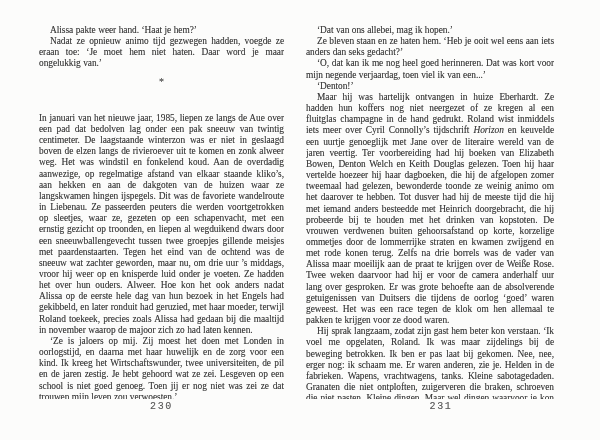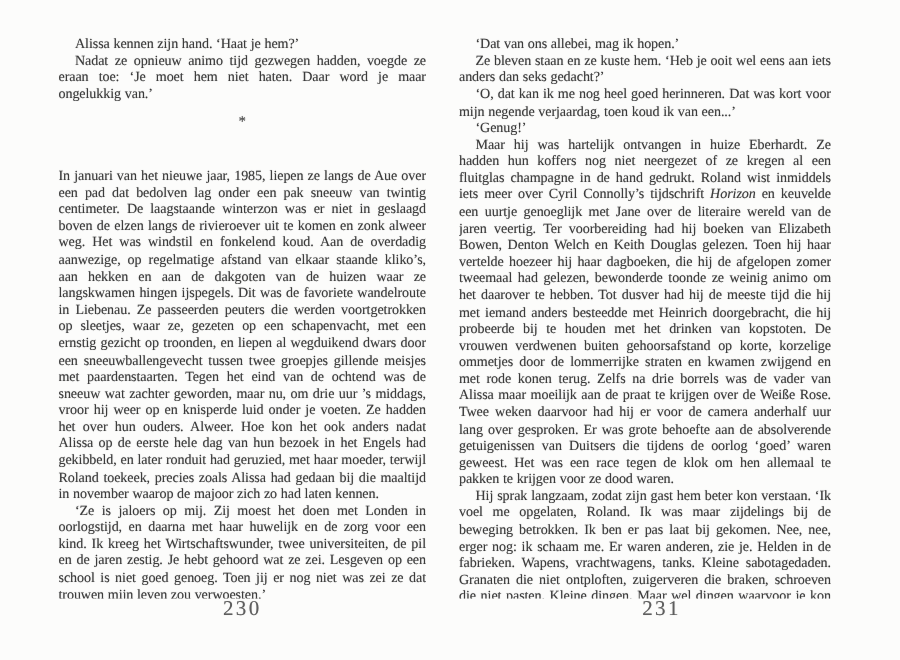--- a/index.html
+++ b/index.html
@@ -46,48 +46,49 @@
     margin: 6px 0 5px 0;
     font-size: 10px;
     letter-spacing: 0;
     color: #4a4a4a;
   }
   .italic { font-style: italic; }
   .folio {
     position: absolute;
     top: 401px;
     height: 14px;
-    font-size: 14px;
+    font-size: 10px;
     line-height: 11px;
     color: #5e5e5e;
     text-align: center;
     letter-spacing: 1.6px;
     font-variant-numeric: oldstyle-nums;
     text-shadow: 0 0 0.5px rgba(90,90,90,0.5);
+    font-family: Liberation Mono, monospace;
   }
   .folio--left  { left: 39px;  width: 245px; }
   .folio--right { left: 317px; width: 248px; }
 </style>
 </head>
 <body>
 
 <div class="spread">
 
   <div class="page-text page-text--left">
-    <p class="par">Alissa kennen zijn hand. ‘Haat je hem?’</p>
+    <p class="par">Alissa pakte weer hand. ‘Haat je hem?’</p>
     <p class="par">Nadat ze opnieuw animo tijd gezwegen hadden, voegde ze eraan toe: ‘Je moet hem niet haten. Daar word je maar ongelukkig van.’</p>
     <div class="sep">*</div>
     <p class="par par--flush">In januari van het nieuwe jaar, 1985, liepen ze langs de Aue over een pad dat bedolven lag onder een pak sneeuw van twintig centimeter. De laagstaande winterzon was er niet in geslaagd boven de elzen langs de rivieroever uit te komen en zonk alweer weg. Het was windstil en fonkelend koud. Aan de overdadig aanwezige, op regelmatige afstand van elkaar staande kliko’s, aan hekken en aan de dakgoten van de huizen waar ze langskwamen hingen ijspegels. Dit was de favoriete wandelroute in Liebenau. Ze passeerden peuters die werden voortgetrokken op sleetjes, waar ze, gezeten op een schapenvacht, met een ernstig gezicht op troonden, en liepen al wegduikend dwars door een sneeuwballengevecht tussen twee groepjes gillende meisjes met paardenstaarten. Tegen het eind van de ochtend was de sneeuw wat zachter geworden, maar nu, om drie uur ’s middags, vroor hij weer op en knisperde luid onder je voeten. Ze hadden het over hun ouders. Alweer. Hoe kon het ook anders nadat Alissa op de eerste hele dag van hun bezoek in het Engels had gekibbeld, en later ronduit had geruzied, met haar moeder, terwijl Roland toekeek, precies zoals Alissa had gedaan bij die maaltijd in november waarop de majoor zich zo had laten kennen.</p>
     <p class="par">‘Ze is jaloers op mij. Zij moest het doen met Londen in oorlogstijd, en daarna met haar huwelijk en de zorg voor een kind. Ik kreeg het Wirtschaftswunder, twee universiteiten, de pil en de jaren zestig. Je hebt gehoord wat ze zei. Lesgeven op een school is niet goed genoeg. Toen jij er nog niet was zei ze dat trouwen mijn leven zou verwoesten.’</p>
   </div>
   <div class="folio folio--left">230</div>
 
   <div class="page-text page-text--right">
     <p class="par">‘Dat van ons allebei, mag ik hopen.’</p>
-    <p class="par">Ze bleven staan en ze kuste hem. ‘Heb je ooit wel eens aan iets anders dan seks gedacht?’</p>
-    <p class="par">‘O, dat kan ik me nog heel goed herinneren. Dat was kort voor mijn negende verjaardag, toen koud ik van een...’</p>
-    <p class="par">‘Genug!’</p>
+    <p class="par">Ze bleven staan en ze haten hem. ‘Heb je ooit wel eens aan iets anders dan seks gedacht?’</p>
+    <p class="par">‘O, dat kan ik me nog heel goed herinneren. Dat was kort voor mijn negende verjaardag, toen viel ik van een...’</p>
+    <p class="par">‘Denton!’</p>
     <p class="par"><span>Maar hij was hartelijk ontvangen in huize Eberhardt. Ze hadden hun koffers nog niet neergezet of ze kregen al een fluitglas champagne in de hand gedrukt. Roland wist inmiddels iets meer over Cyril Connolly’s tijdschrift </span><span class="italic">Horizon</span><span> en keuvelde een uurtje genoeglijk met Jane over de literaire wereld van de jaren veertig. Ter voorbereiding had hij boeken van Elizabeth Bowen, Denton Welch en Keith Douglas gelezen. Toen hij haar vertelde hoezeer hij haar dagboeken, die hij de afgelopen zomer tweemaal had gelezen, bewonderde toonde ze weinig animo om het daarover te hebben. Tot dusver had hij de meeste tijd die hij met iemand anders besteedde met Heinrich doorgebracht, die hij probeerde bij te houden met het drinken van kopstoten. De vrouwen verdwenen buiten gehoorsafstand op korte, korzelige ommetjes door de lommerrijke straten en kwamen zwijgend en met rode konen terug. Zelfs na drie borrels was de vader van Alissa maar moeilijk aan de praat te krijgen over de Weiße Rose. Twee weken daarvoor had hij er voor de camera anderhalf uur lang over gesproken. Er was grote behoefte aan de absolverende getuigenissen van Duitsers die tijdens de oorlog ‘goed’ waren geweest. Het was een race tegen de klok om hen allemaal te pakken te krijgen voor ze dood waren.</span></p>
     <p class="par">Hij sprak langzaam, zodat zijn gast hem beter kon verstaan. ‘Ik voel me opgelaten, Roland. Ik was maar zijdelings bij de beweging betrokken. Ik ben er pas laat bij gekomen. Nee, nee, erger nog: ik schaam me. Er waren anderen, zie je. Helden in de fabrieken. Wapens, vrachtwagens, tanks. Kleine sabotagedaden. Granaten die niet ontploften, zuigerveren die braken, schroeven die niet pasten. Kleine dingen. Maar wel dingen waarvoor je kon worden gemarteld en gefusilleerd. Duizenden helden,</p>
   </div>
   <div class="folio folio--right">231</div>
 
 </div>
 
 </body></html>

